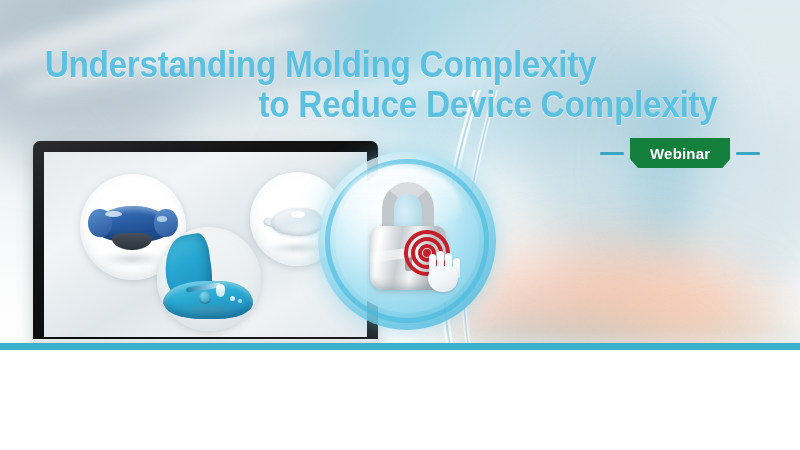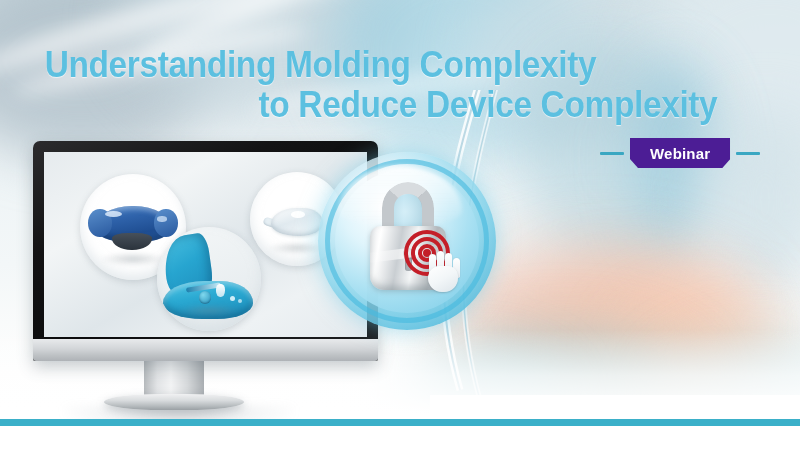--- a/index.html
+++ b/index.html
@@ -7,21 +7,21 @@
 
   html, body {
     width:800px; height:450px;
     overflow:hidden;
     font-family:"Liberation Sans", sans-serif;
     background:#ffffff;
   }
 
   #banner {
     position:relative;
-    width:800px; height:426px;
+    width:800px; height:350px;
     overflow:hidden;
     background:#eef3f5;
   }
 
   
   .bg-layer { position:absolute; inset:0; }
 
   .bg-base {
     background:
       linear-gradient(180deg, #dbe6ea 0%, #e9f0f3 18%, #eef4f6 40%, #f3f7f8 62%, #fbfcfc 80%, #ffffff 100%);
@@ -122,21 +122,21 @@
     border-radius:1px;
   }
   .ribbon-rule-left  { width:24px; margin-right:6px; }
   .ribbon-rule-right { width:24px; margin-left:6px; }
   .ribbon-badge {
     position:relative;
     flex:0 0 auto;
     height:30px;
     padding:0 20px;
     display:flex; align-items:center; justify-content:center;
-    background:#4c1d95;
+    background:#15803d;
     color:#ffffff;
     font-size:15px;
     font-weight:bold;
     letter-spacing:.2px;
     clip-path:polygon(0% 0%, 100% 0%, 100% 70%, 92% 100%, 8% 100%, 0% 70%);
     box-shadow:0 1px 2px rgba(0,0,0,.10);
   }
 
   
   .monitor {

